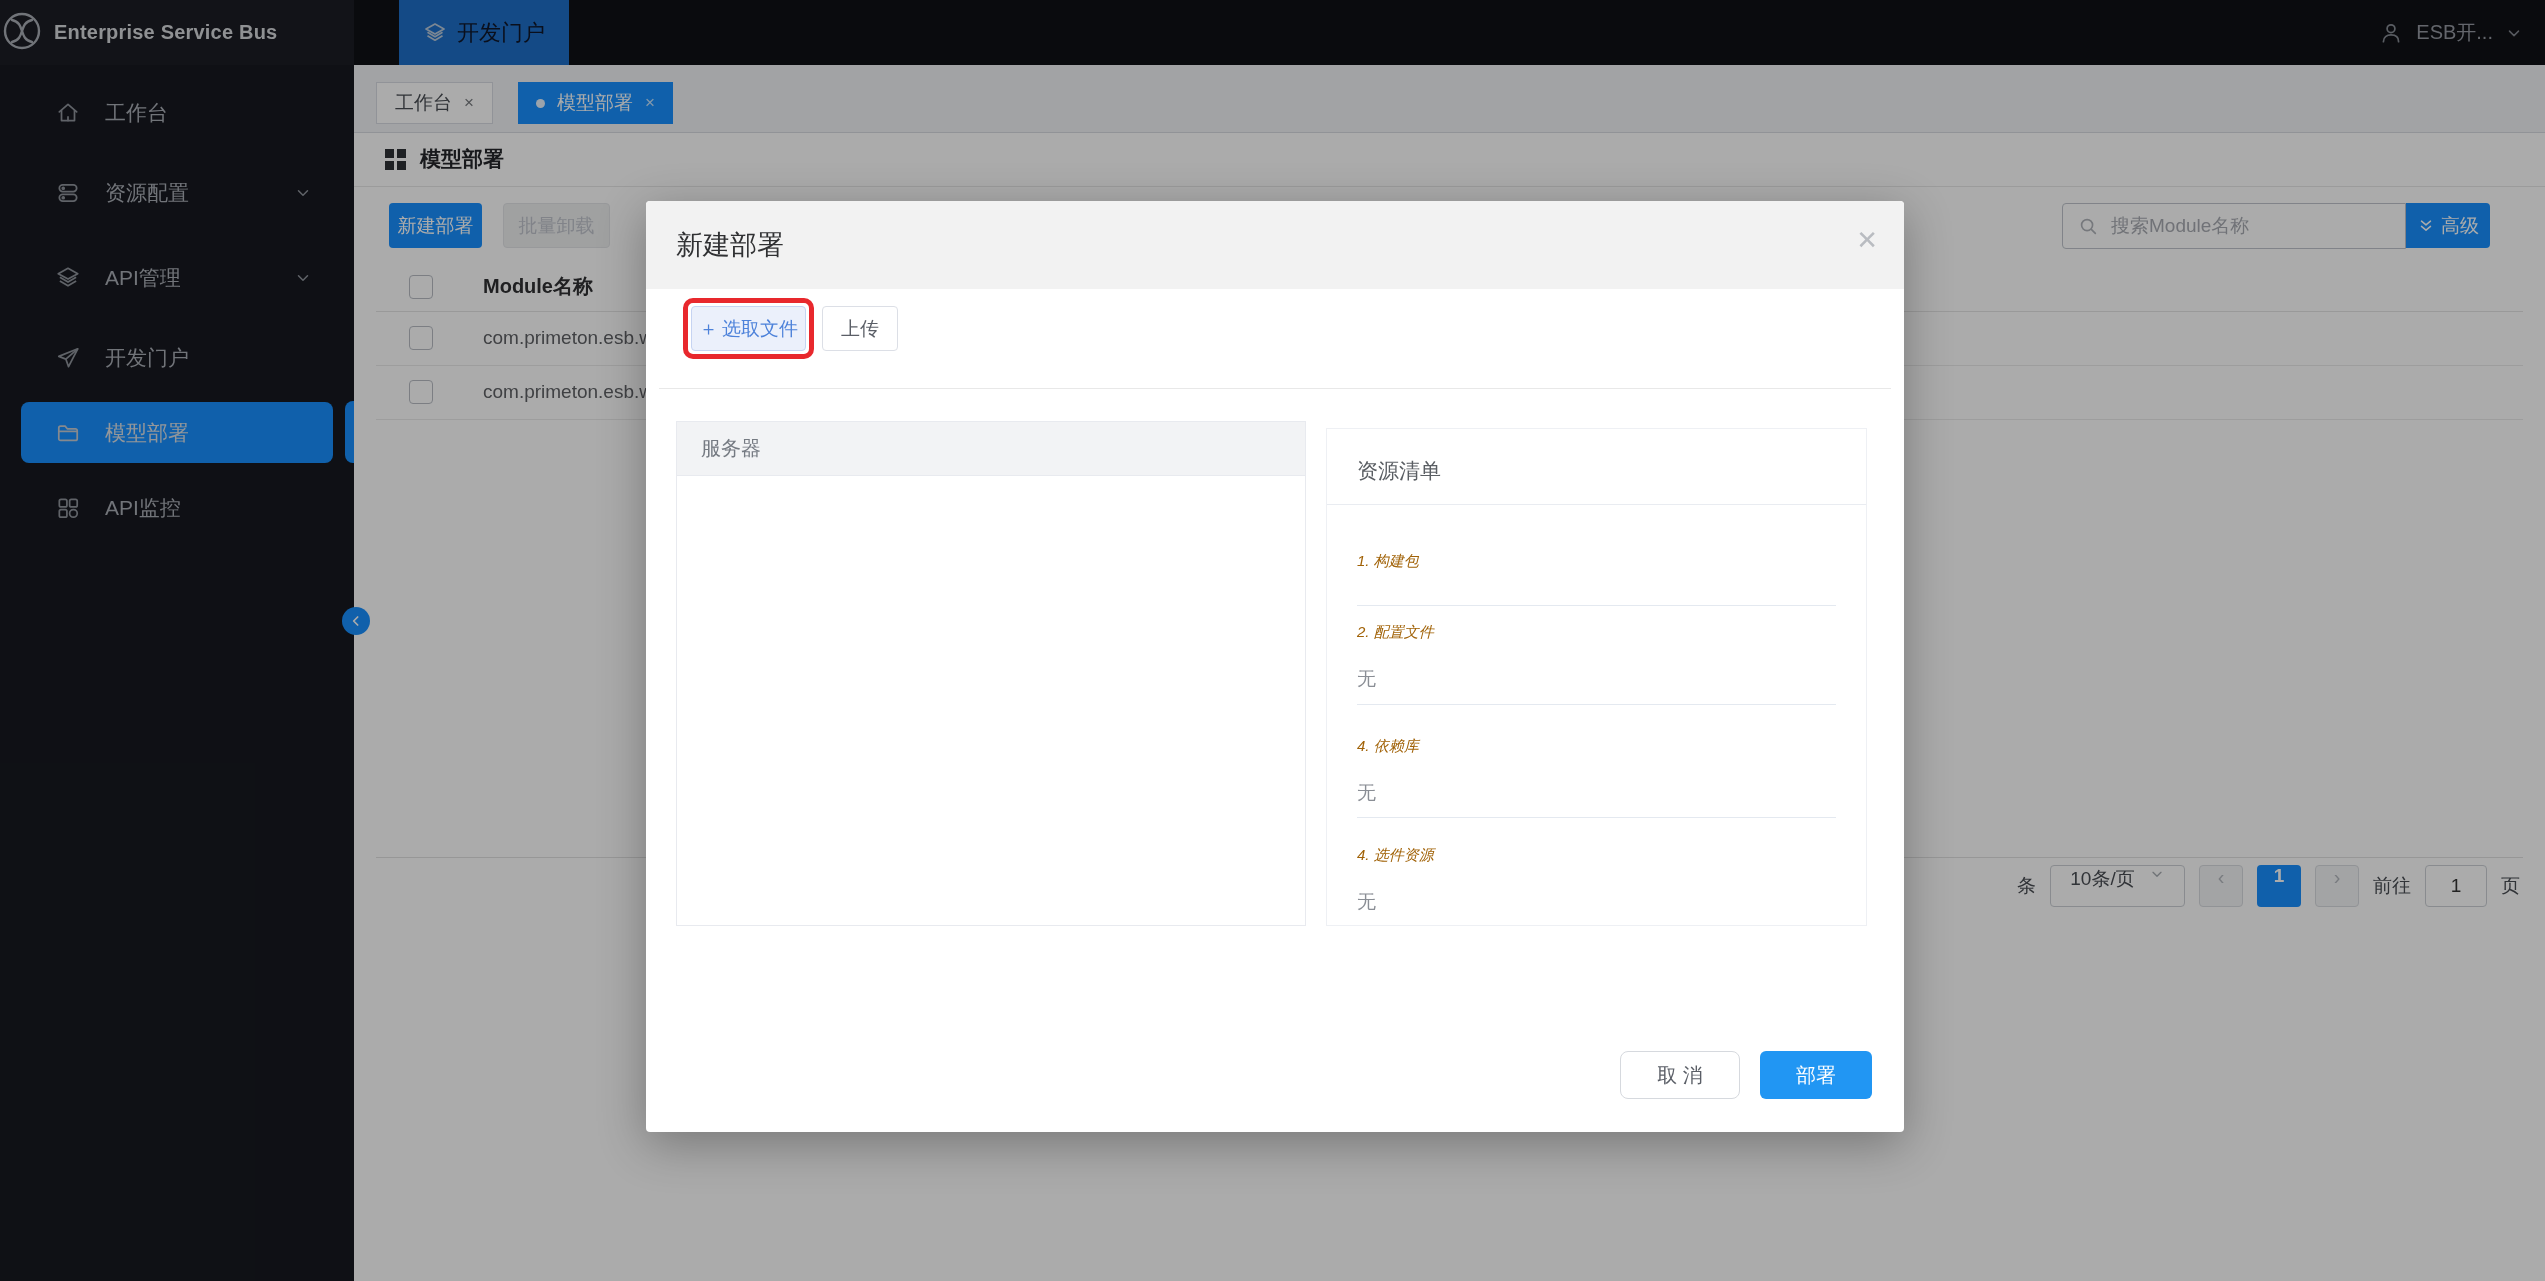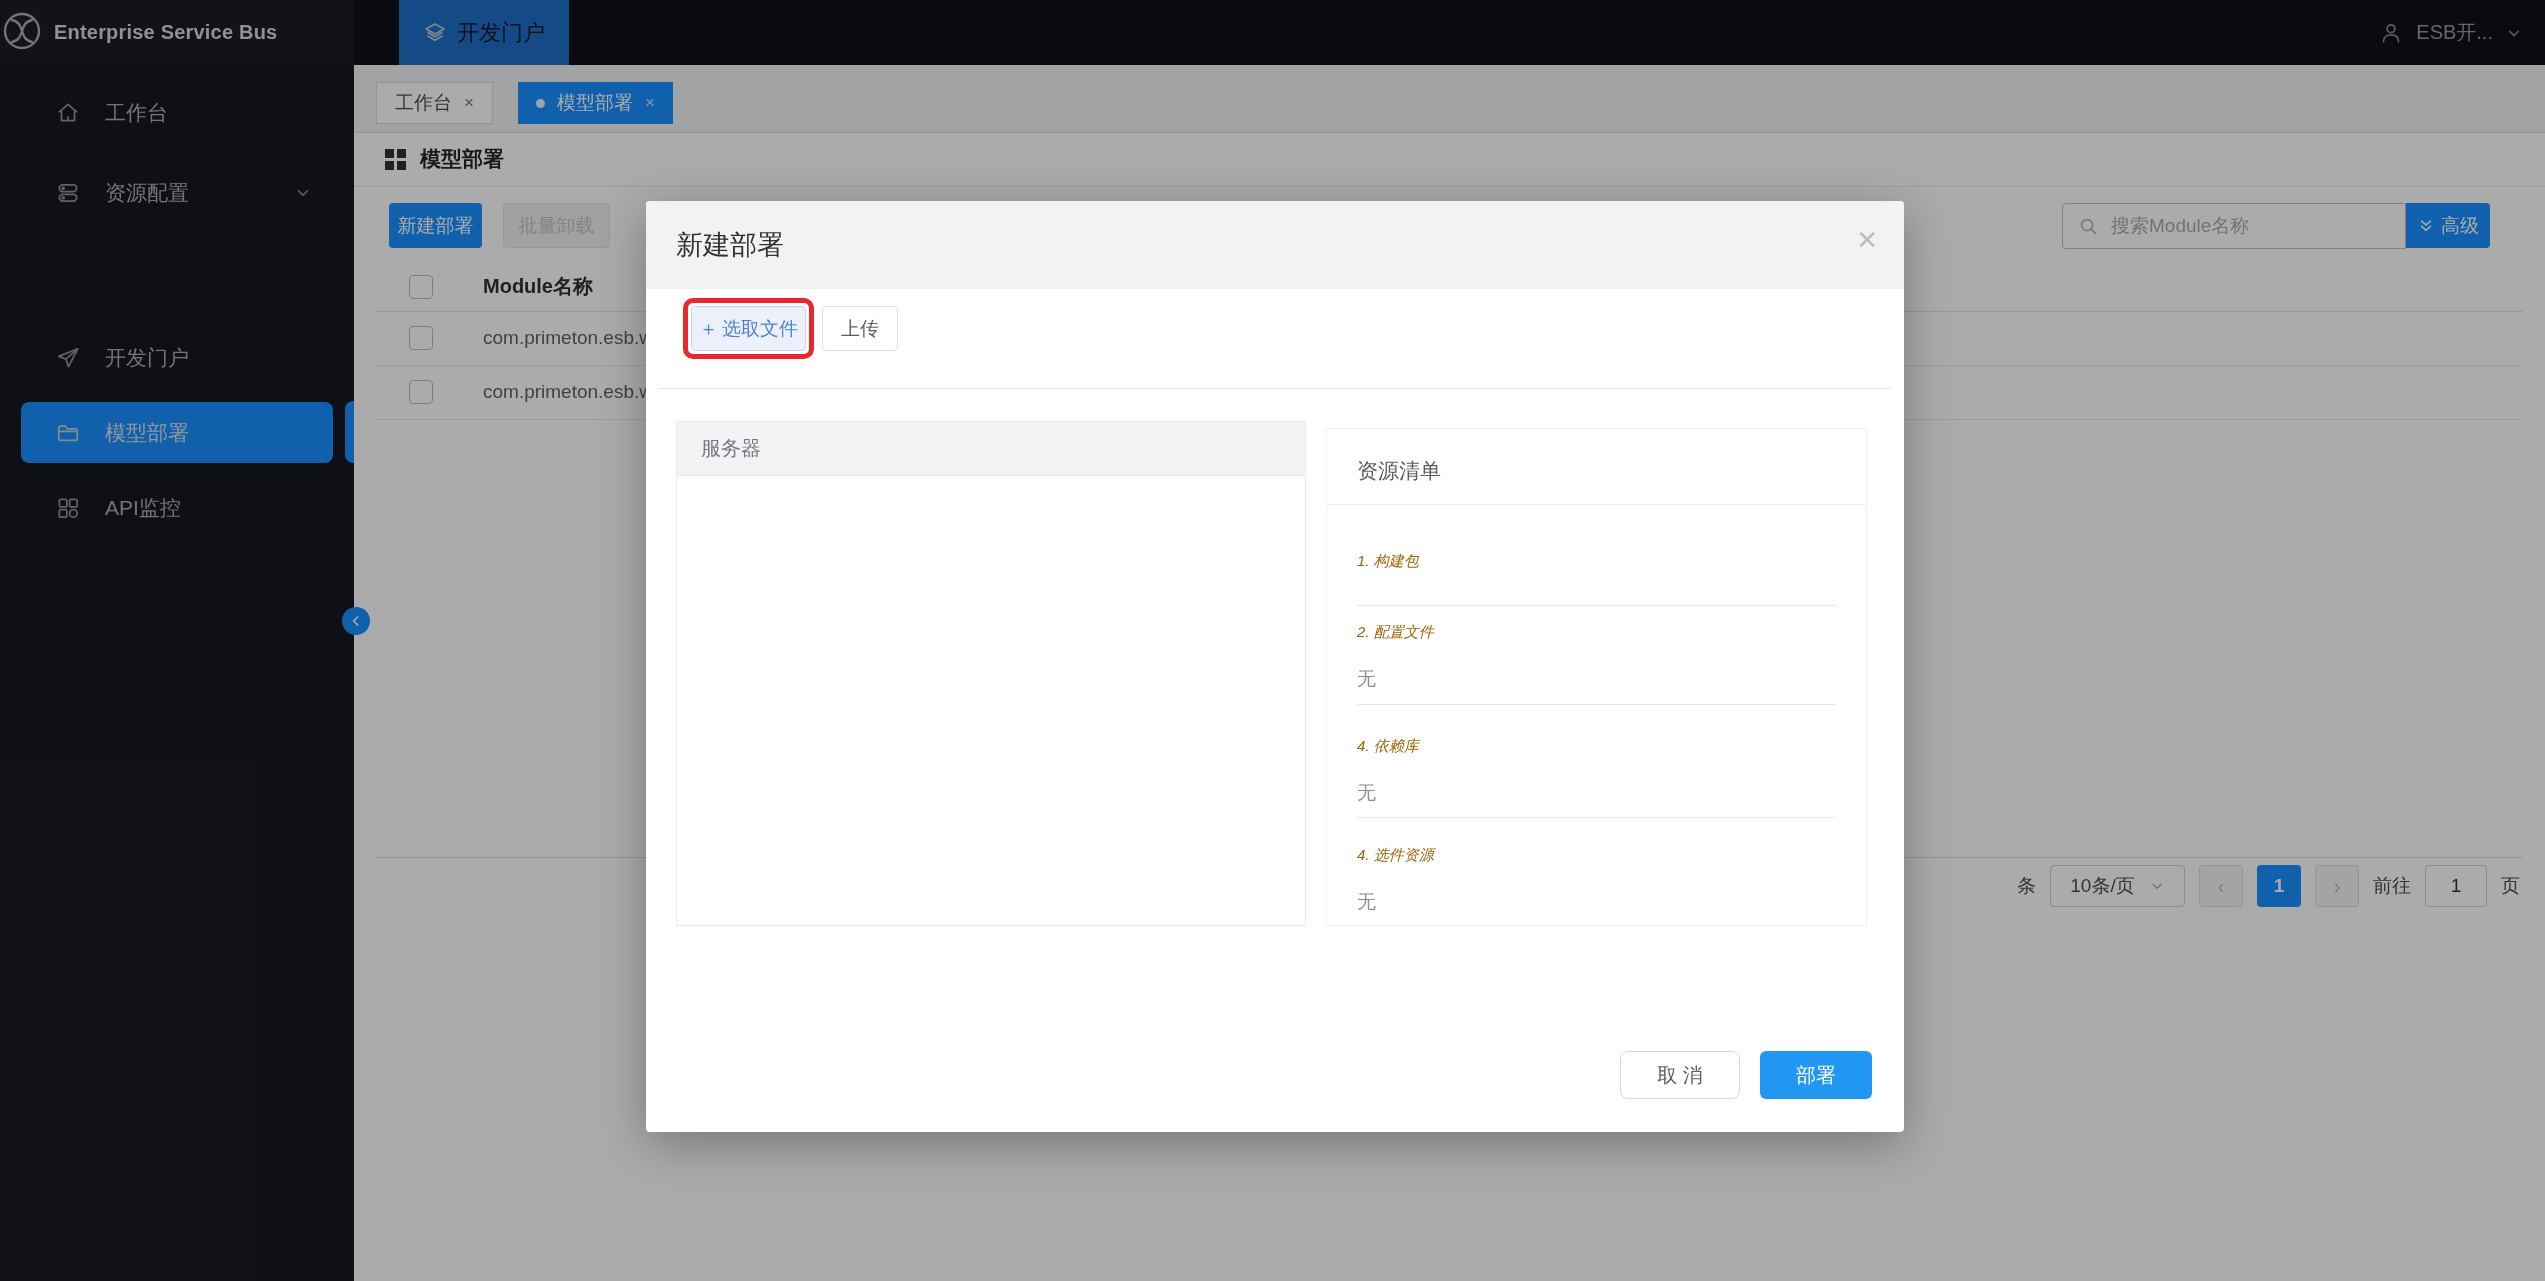--- a/index.html
+++ b/index.html
@@ -61,21 +61,21 @@
   .thead{position:absolute;left:22px;right:22px;top:197px;height:49px;border-bottom:1px solid #e4e4e4;
       display:flex;align-items:center;}
   .trow{position:absolute;left:22px;right:22px;height:54px;border-bottom:1px solid #ebebeb;
       display:flex;align-items:center;font-size:19px;color:#606266;}
   .cb{width:22px;height:22px;border:1.5px solid #b9bdc4;border-radius:4px;margin-left:33px;background:#fff;cursor:pointer;}
   .thead .col{margin-left:50px;font-size:20px;font-weight:bold;color:#303133;}
   .trow .cell{margin-left:50px;}
   .bottomline{position:absolute;left:22px;right:22px;top:792px;border-top:1px solid #e2e2e2;}
   .pagination{position:absolute;top:800px;right:25px;height:42px;display:flex;align-items:center;
       gap:14px;font-size:19px;color:#4a4e54;}
-  .pg-box{box-sizing:border-box;height:42px;display:flex;align-items:center;justify-content:center;
+  .pg-box{box-sizing:border-box;height:42px;display:flex;justify-content:center;
       border-radius:4px;cursor:pointer;}
   .pg-select{width:135px;border:1px solid #ccd0d6;background:#fff;gap:14px;color:#4a4e54;}
   .pg-nav{width:44px;background:#f4f5f7;border:1px solid #d8dbe0;color:#b4b8be;font-size:20px;}
   .pg-cur{width:44px;background:#1890ff;color:#fff;font-weight:bold;}
   .pg-input{width:62px;border:1px solid #ccd0d6;background:#fff;}
   .pg-input input{width:100%;border:none;outline:none;text-align:center;font-size:19px;color:#333;
       font-family:"Liberation Sans","DejaVu Sans",sans-serif;background:transparent;}
 
   
   .overlay{position:absolute;inset:0;background:rgba(0,0,0,.33);z-index:50;}
@@ -138,20 +138,31 @@
           <rect x="4" y="13.3" width="16" height="6.2" rx="3.1"></rect>
           <circle cx="7.6" cy="7.6" r="0.9" fill="#8f949c"></circle>
           <circle cx="7.6" cy="16.4" r="0.9" fill="#8f949c"></circle>
         </svg>
       <span>资源配置</span>
       <svg class="chev" width="18" height="18" viewBox="0 0 24 24" fill="none" stroke="#8f949c" stroke-width="2" stroke-linecap="round" stroke-linejoin="round">
           <path d="M6 9 l6 6 6 -6"></path>
         </svg>
     </div>
 
+    <div class="mi" style="top:251px">
+      <svg width="26" height="26" viewBox="0 0 24 24" fill="none" stroke="#8f949c" stroke-width="1.6" stroke-linejoin="round">
+          <path d="M12 3 L21 8 L12 13 L3 8 Z"></path>
+          <path d="M4.5 11.3 L12 15.7 L19.5 11.3"></path>
+          <path d="M4.5 14.8 L12 19.2 L19.5 14.8"></path>
+        </svg>
+      <span>API管理</span>
+      <svg class="chev" width="18" height="18" viewBox="0 0 24 24" fill="none" stroke="#8f949c" stroke-width="2" stroke-linecap="round" stroke-linejoin="round">
+          <path d="M6 9 l6 6 6 -6"></path>
+        </svg>
+    </div>
 
     <div class="mi" style="top:331px">
       <svg width="26" height="26" viewBox="0 0 24 24" fill="none" stroke="#8f949c" stroke-width="1.6" stroke-linejoin="round">
           <path d="M21 3.5 L3.5 10.5 L10 13 L12.5 20 Z"></path>
           <path d="M10 13 L21 3.5"></path>
         </svg>
       <span>开发门户</span>
     </div>
 
     <div class="mi active" style="top:402px">

